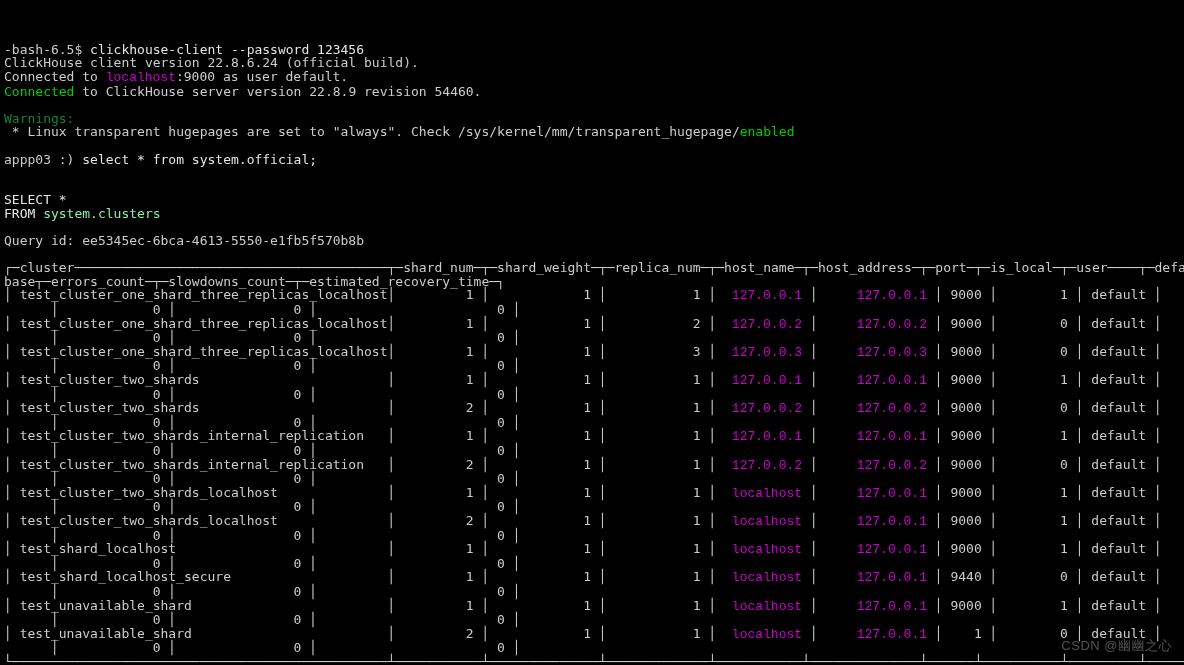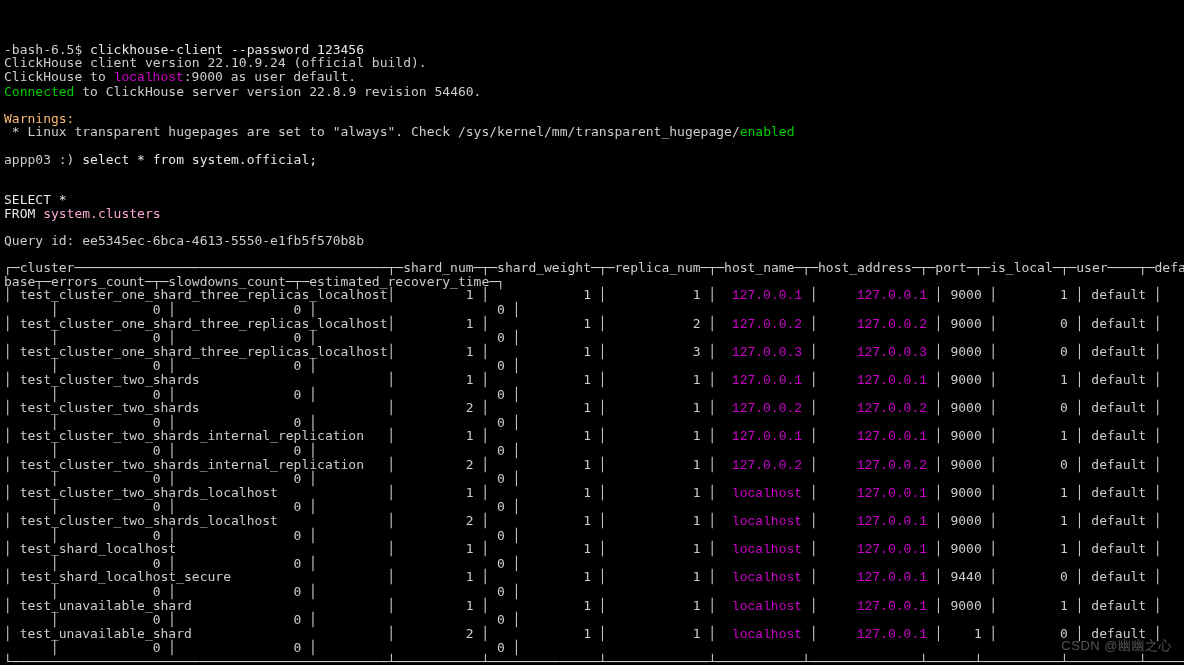--- a/index.html
+++ b/index.html
@@ -10,42 +10,42 @@
     font-family: "Consolas", "Menlo", "Monaco", monospace;
     font-size: 13px;
     line-height: 13.6px;
     width: 1184px;
     height: 665px;
     overflow: hidden;
     white-space: pre;
   }
   .term { padding: 2px 4px; }
   .white   { color: #e5e5e5; margin-top: 16px; }
-  .yellow  { color: #fdba74; }
+  .yellow  { color: #15803d; }
   .magenta { color: #cd00cd; font-family: Liberation Mono, monospace; }
-  .cyan    { color: #f9a8d4; }
+  .cyan    { color: #86efac; }
   .green   { color: #00cd00; text-align: center; }
   .watermark {
     position: absolute;
     right: 12px;
     bottom: 12px;
     color: rgba(230,230,230,0.35);
     font-family: sans-serif;
     font-size: 13px;
     letter-spacing: 0.5px;
     pointer-events: none;
     margin-left: 28px;
   }
 </style>
 </head>
 <body>
 <div class="term">
 <span><span>-bash-6.5$ </span><span class="white">clickhouse-client --password 123456</span></span>
-<span>ClickHouse client version 22.10.9.24 (official build).</span>
-<span><span>ClickHouse to </span><span class="magenta">localhost</span><span>:9000 as user default.</span></span>
+<span>ClickHouse client version 22.8.6.24 (official build).</span>
+<span><span>Connected to </span><span class="magenta">localhost</span><span>:9000 as user default.</span></span>
 <span><span class="green">Connected</span><span> to ClickHouse server version 22.8.9 revision 54460.</span></span>
 
 <span class="yellow">Warnings:</span>
 <span><span> * Linux transparent hugepages are set to "always". Check /sys/kernel/mm/transparent_hugepage/</span><span class="green">enabled</span></span>
 
 <span><span>appp03 :) </span><span class="white">select * from system.official;</span></span>
 
 
 <span><span class="white">SELECT *</span>
 <span class="white">FROM </span><span class="cyan">system.clusters</span></span>

